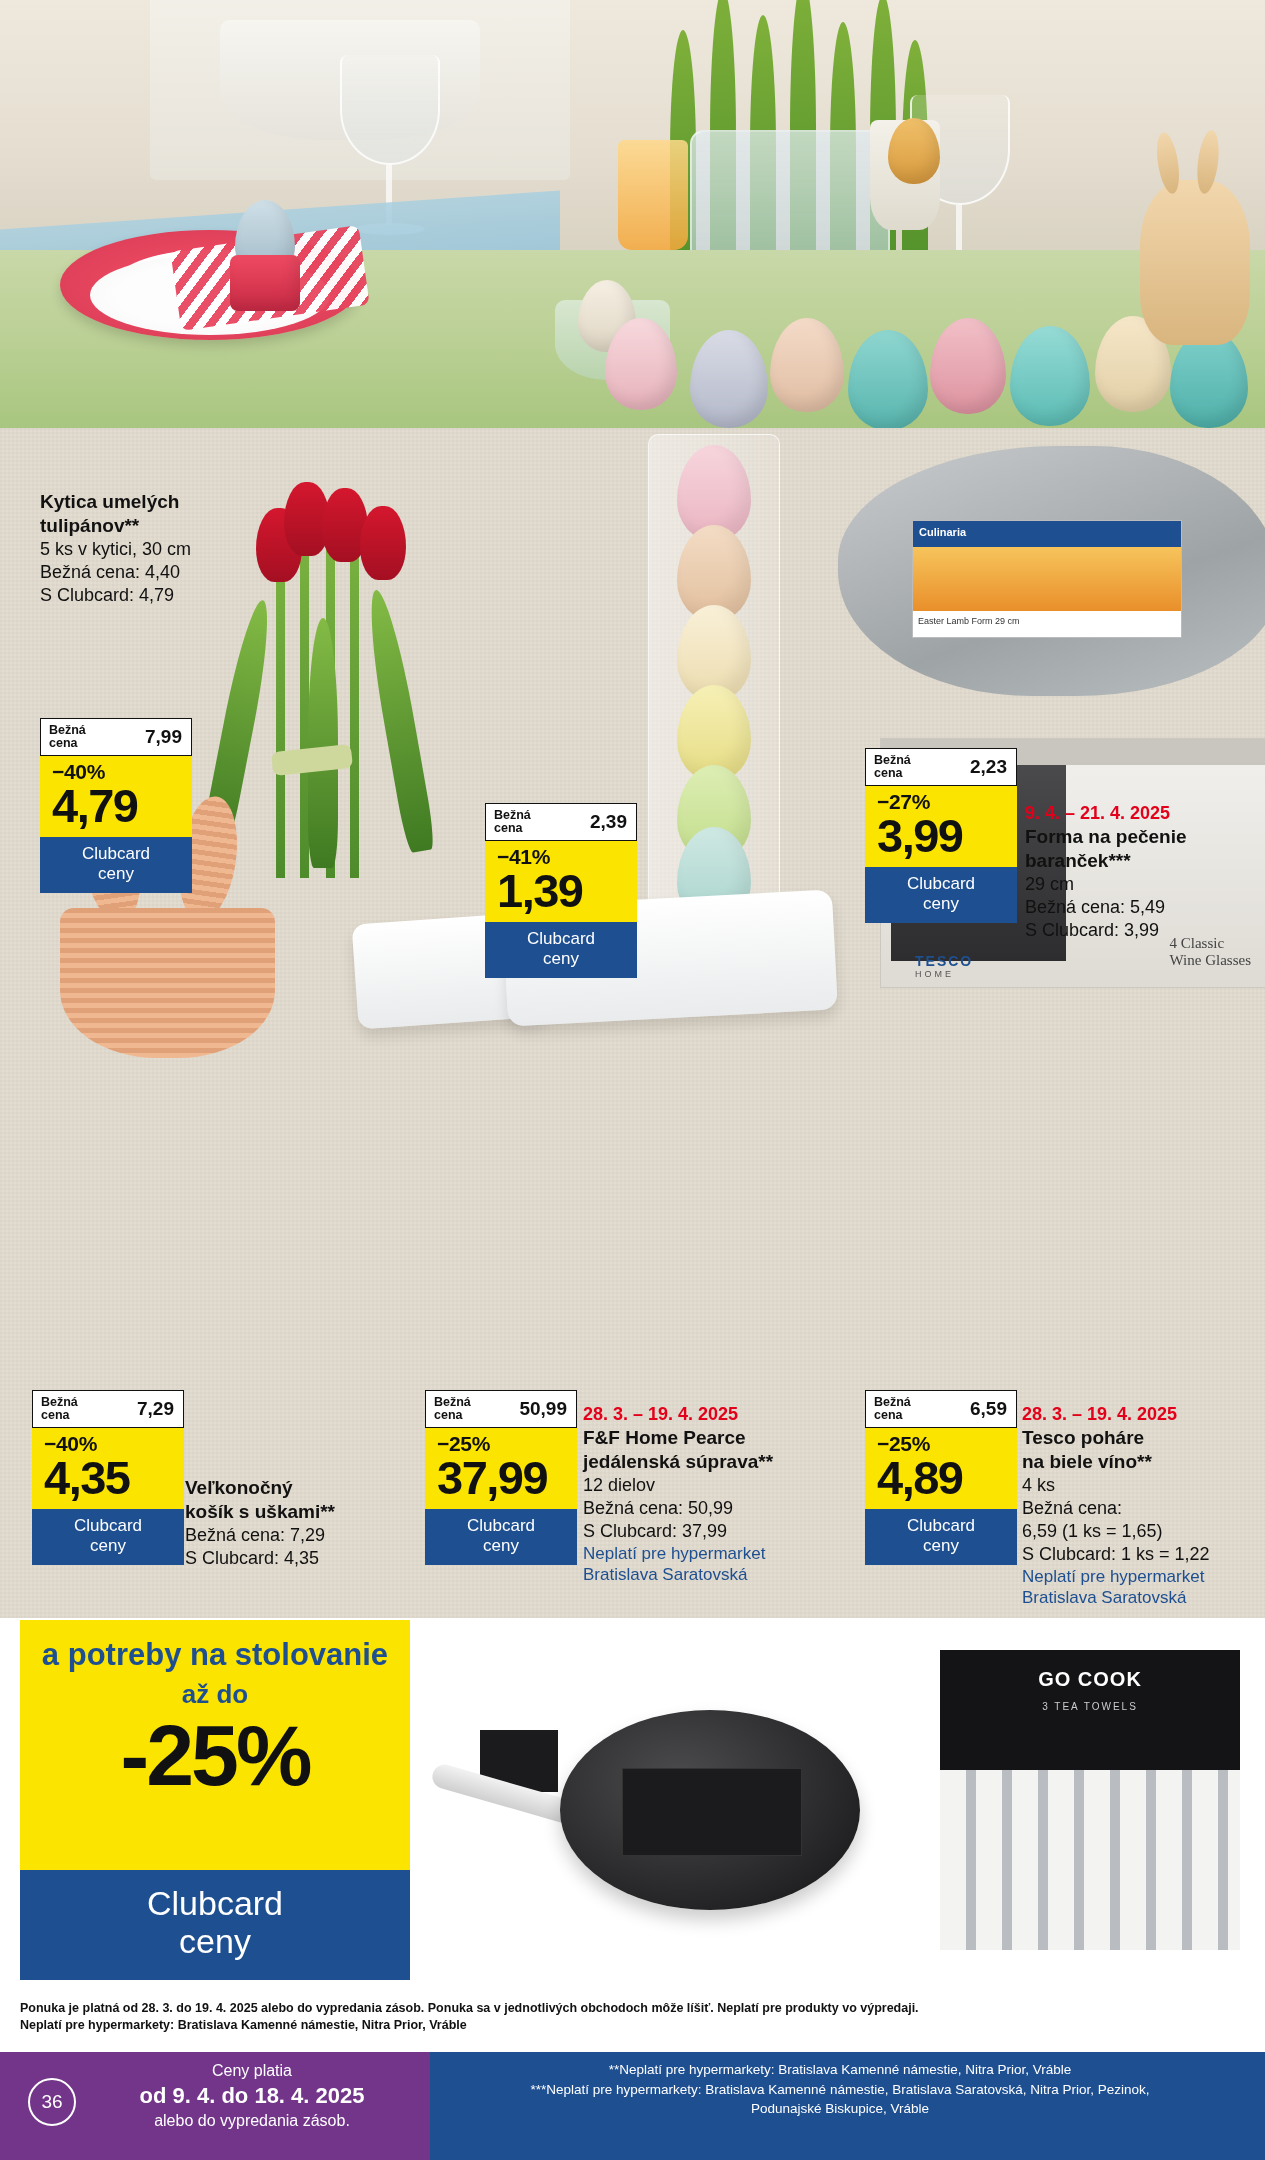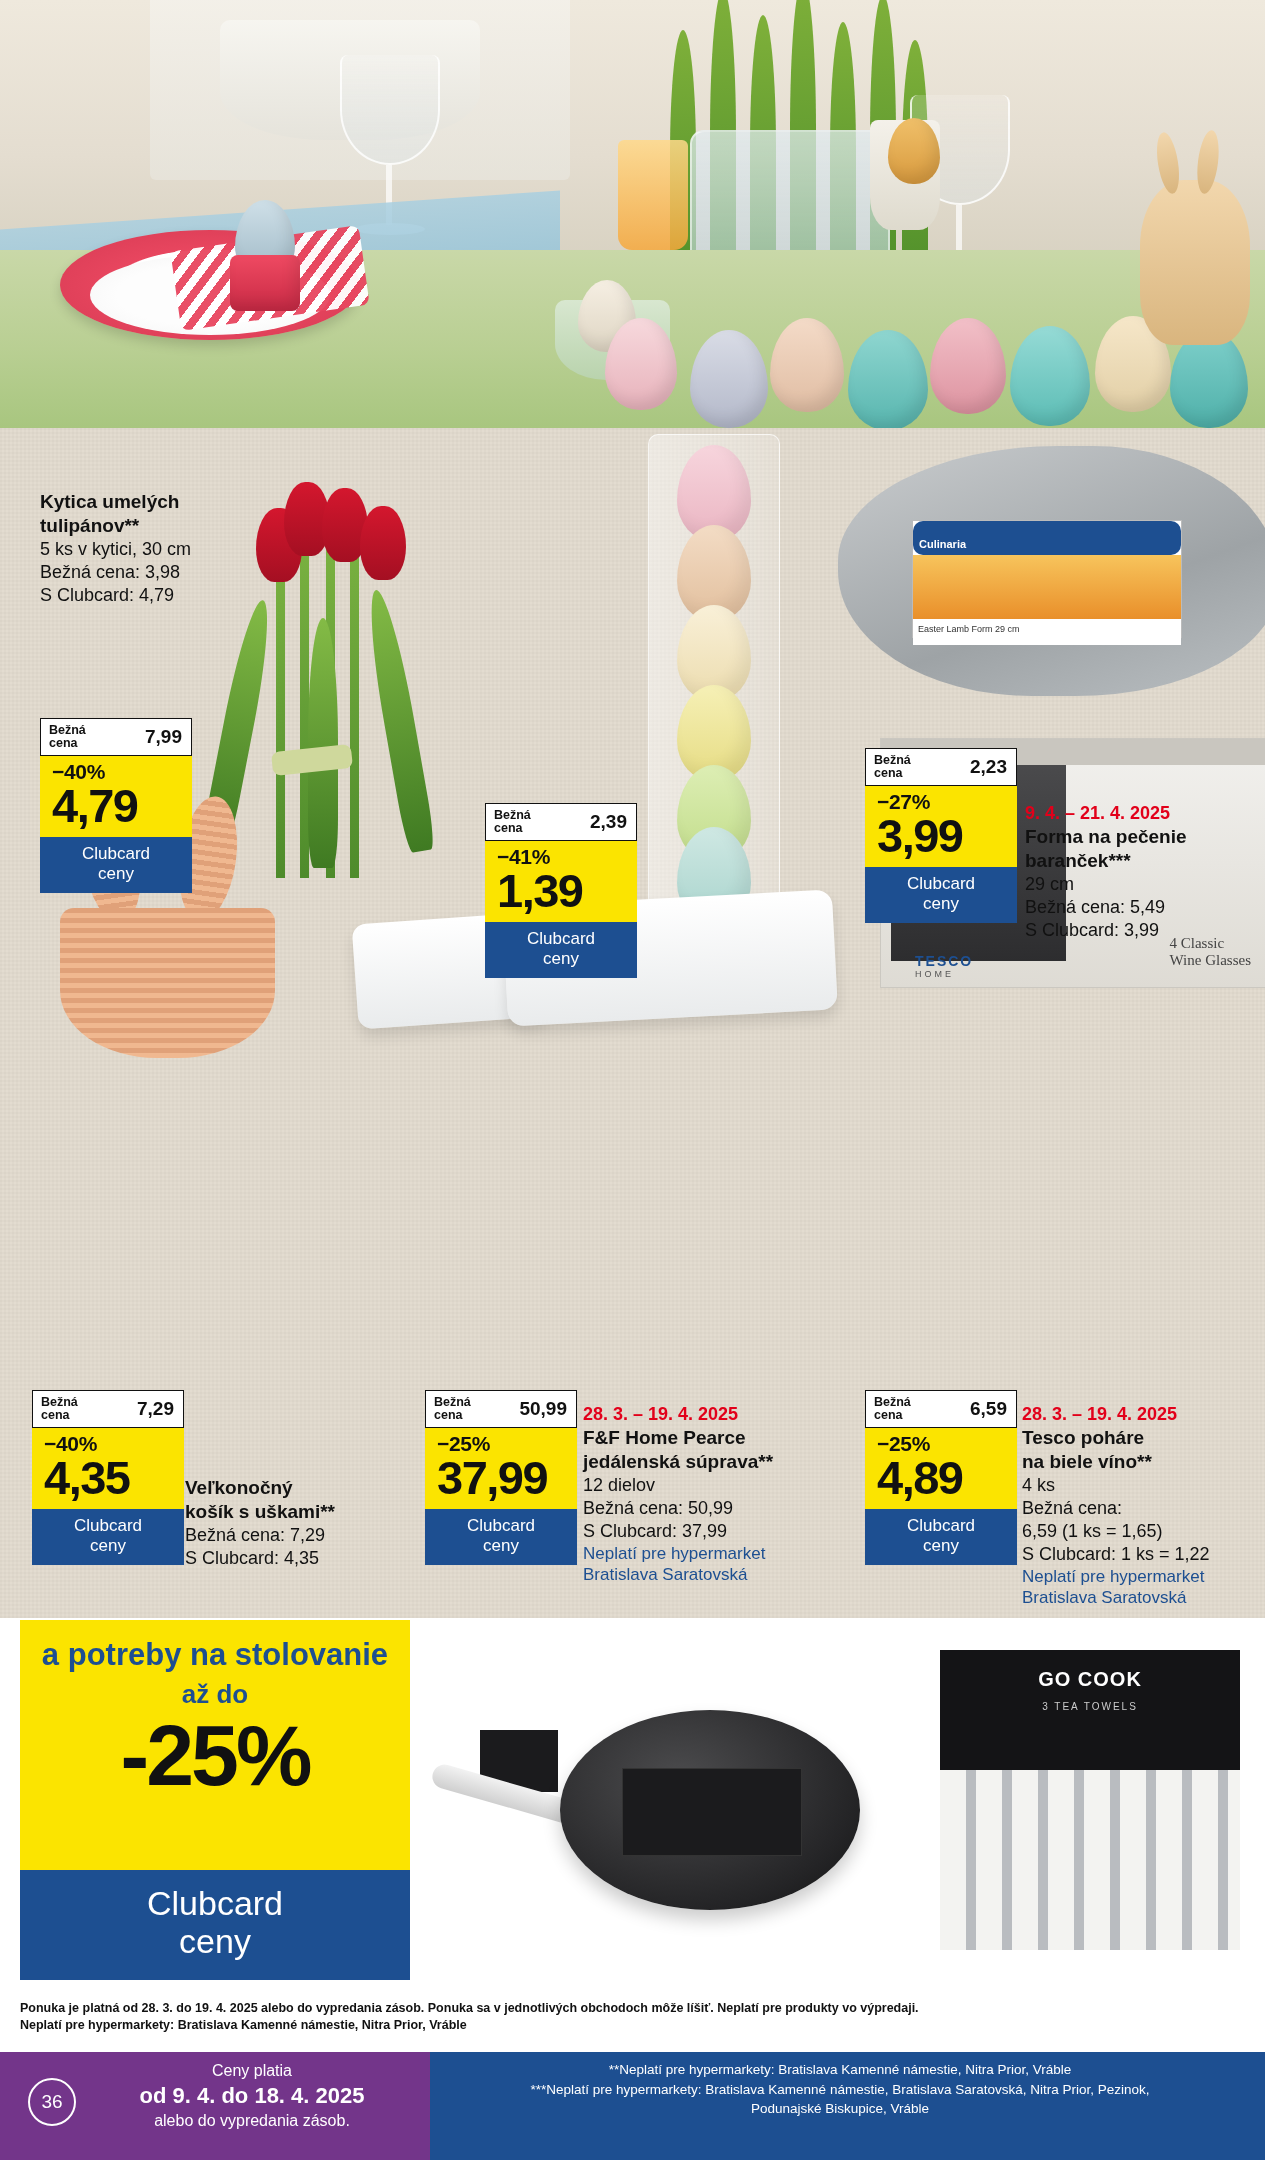--- a/index.html
+++ b/index.html
@@ -180,21 +180,21 @@
 
   .img-form {
     position:absolute; left:838px; top:18px; width:440px; height:250px;
     background: linear-gradient(160deg,#c9ccce,#9ea3a6 60%,#babfc2);
     border-radius: 50% 42% 46% 44%/46% 52% 44% 50%;
   }
   .form-label {
     position:absolute; left:912px; top:92px; width:270px; height:118px;
     background:#fff; border:1px solid #bbb;
   }
-  .form-label .fl-top { height:26px; background:#1d4f91; color:#fff; font-size:11px; padding:17px 6px; font-weight:bold;border-radius:10px; }
+  .form-label .fl-top { height:26px; background:#1d4f91; color:#fff; font-size:11px; padding:5px 6px; font-weight:bold; }
   .form-label .fl-img { height:64px; background:linear-gradient(180deg,#f7c45c,#e98f2a); }
   .form-label .fl-bot { height:26px; background:#fff; color:#333; font-size:9px; padding:5px; }
 
   .img-basket {
     position:absolute; left:50px; top:380px; width:250px; height:250px;
   }
   .basket-body {
     position:absolute; left:10px; top:100px; width:215px; height:150px;
     background: repeating-linear-gradient(0deg,#f0b890 0 5px,#e0a179 5px 10px);
     border-radius: 14px 14px 45% 45%;
@@ -398,21 +398,21 @@
     <div class="gl-txt">
       <div>4 Classic</div>
       <div>Wine Glasses</div>
     </div>
   </div>
 
   <div class="ptext" style="left:40px; top:62px; width:230px;">
     <div class="nm">Kytica umelých</div>
     <div class="nm">tulipánov**</div>
     <div class="ln">5 ks v kytici, 30 cm</div>
-    <div class="ln">Bežná cena: 3,98</div>
+    <div class="ln">Bežná cena: 4,40</div>
     <div class="ln">S Clubcard: 4,79</div>
   </div>
 
 
   <div class="ptext" style="left:1025px; top:374px; width:230px;">
     <div class="red">9. 4. – 21. 4. 2025</div>
     <div class="nm">Forma na pečenie</div>
     <div class="nm">baranček***</div>
     <div class="ln">29 cm</div>
     <div class="ln">Bežná cena: 5,49</div>

